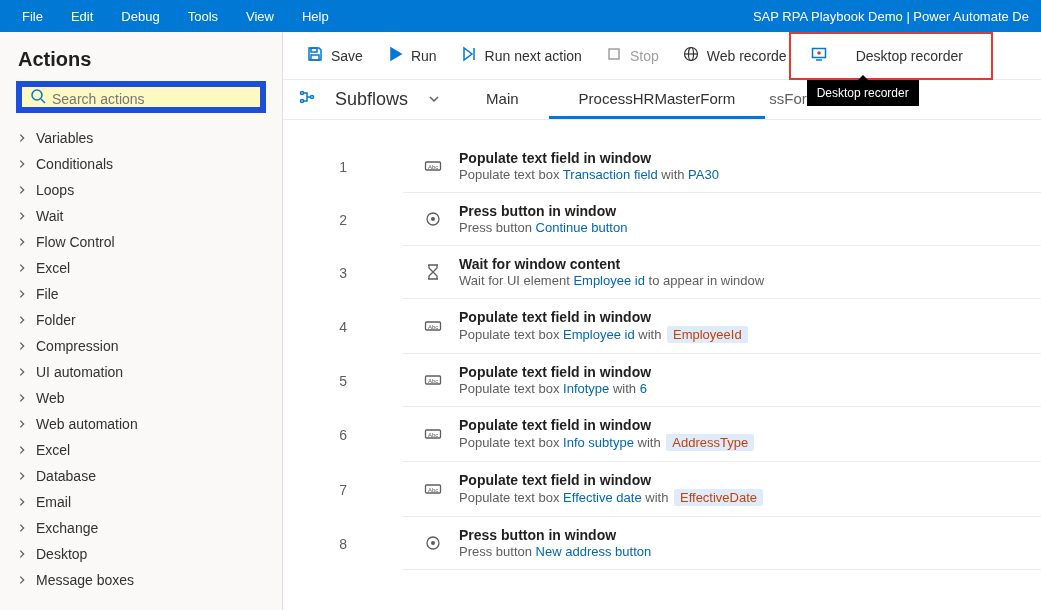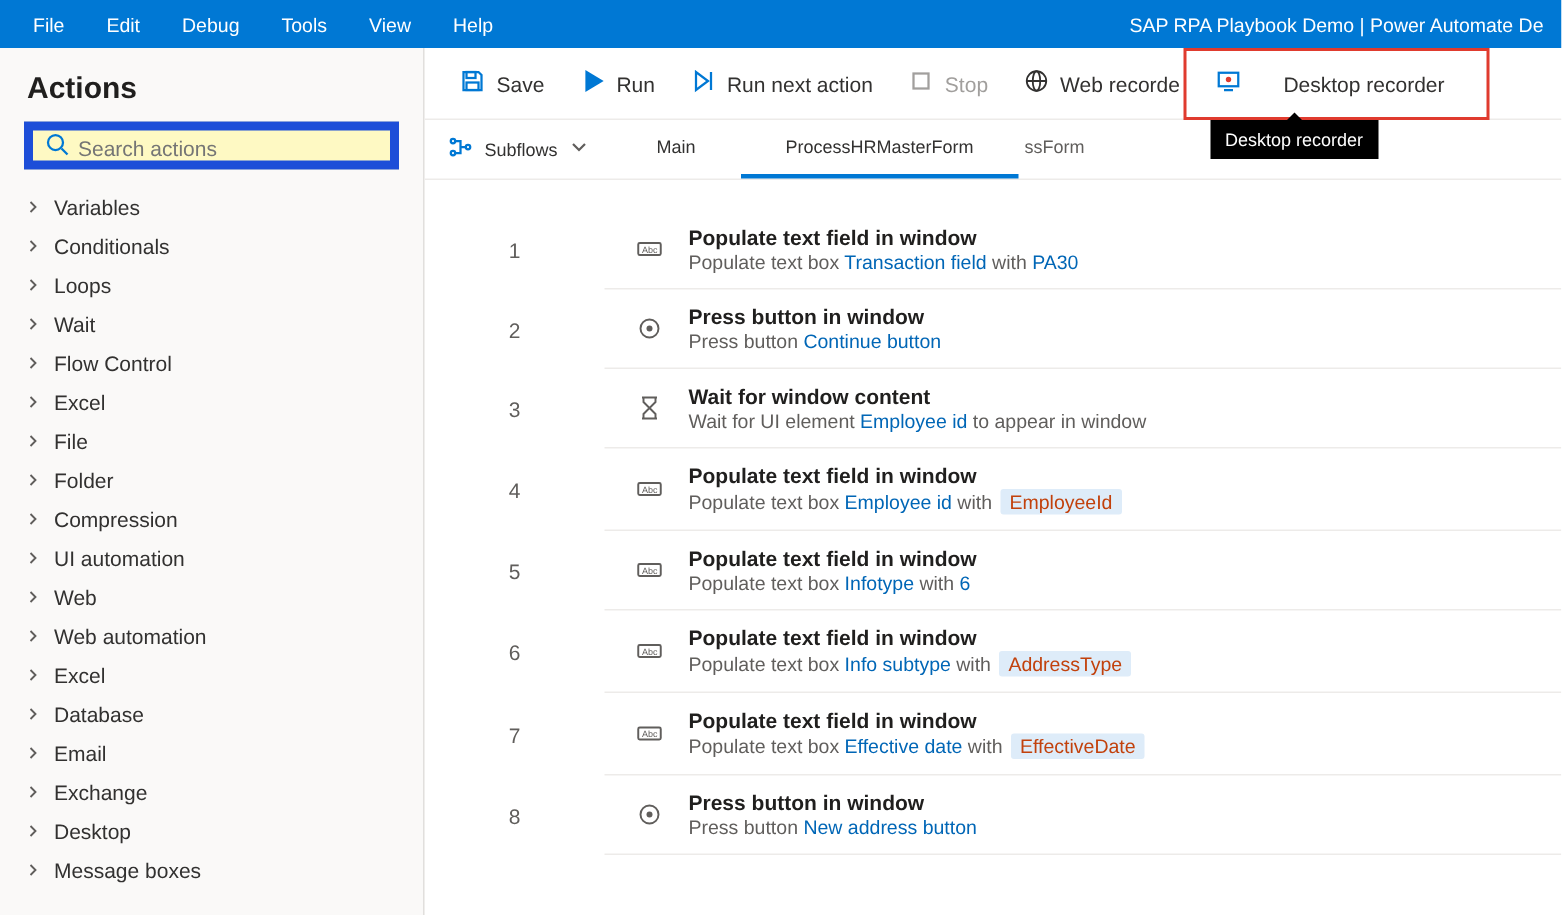--- a/index.html
+++ b/index.html
@@ -38,24 +38,24 @@
   .tb-icon-desktop { fill: none; stroke: #0078d4; stroke-width: 1.5; }
 
   .tb-desktop { position: relative; gap: 29px; }
   .highlight-rect { position: absolute; border: 2px solid #e03b2e; top: 0; bottom: 0; left: -10px; right: -18px; pointer-events: none; }
 
   .tooltip { position: absolute; top: 48px; left: 8px; background: #000; color: #fff; font-size: 12px; padding: 6px 10px; white-space: nowrap; z-index: 20; }
   .tooltip::before { content: ""; position: absolute; top: -5px; left: 50%; transform: translateX(-50%); border-left: 5px solid transparent; border-right: 5px solid transparent; border-bottom: 5px solid #000; }
 
   
   .tabstrip { height: 40px; display: flex; align-items: stretch; border-bottom: 1px solid #edebe9; }
-  .subflows-btn { display: flex; align-items: center; padding: 0 16px; gap: 8px; font-size: 12px; cursor: pointer; justify-content: flex-end; }
+  .subflows-btn { display: flex; align-items: center; padding: 0 16px; gap: 20px; font-size: 18px; cursor: pointer; justify-content: flex-end; }
   .subflows-btn .sf-icon svg { width: 16px; height: 16px; fill: none; stroke: #0078d4; stroke-width: 1.5; }
   .subflows-btn .chev svg { width: 12px; height: 12px; stroke: #605e5c; stroke-width: 1.5; fill: none; }
-  .tab { padding: 0 30px; display: flex; align-items: center; font-size: 12px; color: #323130; cursor: pointer; border-bottom: 3px solid transparent; }
+  .tab { padding: 0 30px; display: flex; align-items: center; font-size: 15px; color: #323130; cursor: pointer; border-bottom: 3px solid transparent; }
   .tab.active { border-bottom-color: #0078d4; }
   .tab.partial { color: #605e5c; padding-left: 4px; padding-right: 16px; }
 
   
   .workbench { flex: 1; display: flex; overflow: hidden; }
   .steps { flex: 1; overflow-y: auto; }
 
   .step-row { display: flex; align-items: stretch; }
   .step-num { width: 92px; flex-shrink: 0; display: flex; align-items: center; justify-content: flex-end; padding-right: 28px; font-size: 14px; color: #605e5c; }
   .step-card { flex: 1; display: flex; align-items: center; padding: 10px 20px; border-bottom: 1px solid #edebe9; margin-left: 28px; gap: 16px; cursor: pointer; }

